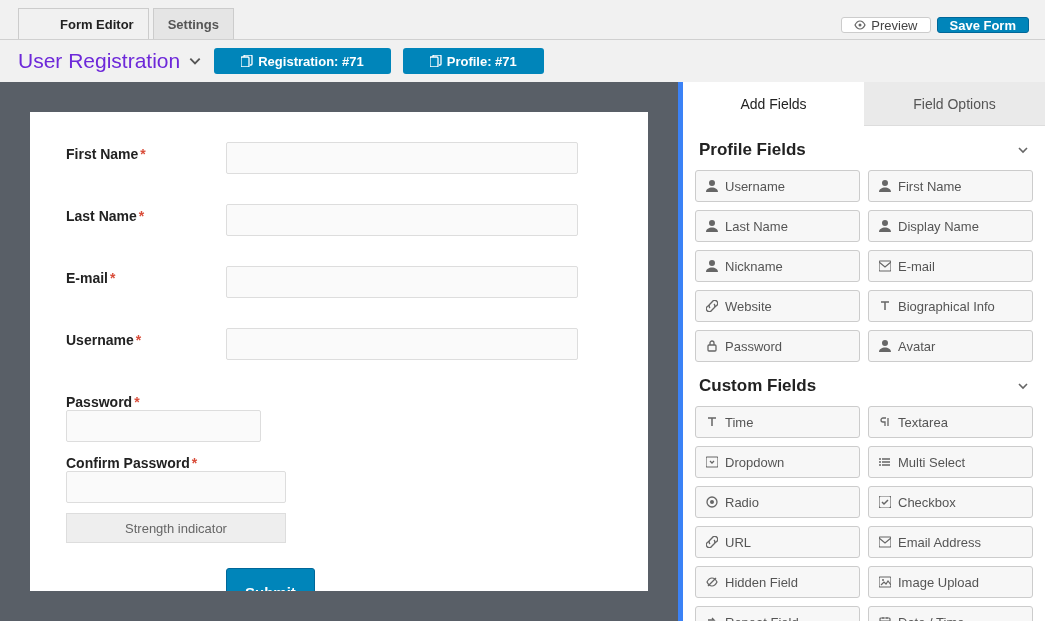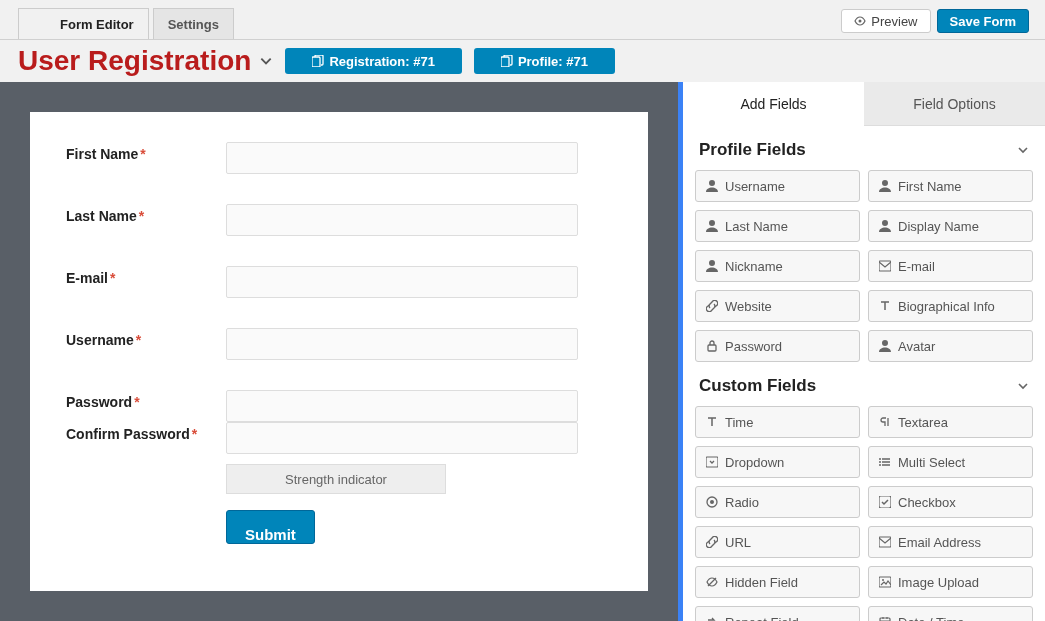--- a/index.html
+++ b/index.html
@@ -4,32 +4,32 @@
 <style>
   * { box-sizing: border-box; margin: 0; padding: 0; }
   body { font-family: -apple-system, BlinkMacSystemFont, "Segoe UI", Helvetica, Arial, sans-serif; font-size: 13px; color: #444; background: #f1f1f1; width: 1045px; height: 621px; overflow: hidden; }
 
   
   .top-bar { display: flex; align-items: flex-end; justify-content: space-between; height: 40px; padding: 0 16px 0 18px; border-bottom: 1px solid #d0d0d0; background: #f1f1f1; }
   .top-tabs { display: flex; align-items: flex-end; height: 100%; }
   .top-tab { height: 31px; line-height: 31px; padding: 0 14px; border: 1px solid #ccc; border-bottom: none; background: #e5e5e5; color: #555; font-size: 13px; font-weight: 600; cursor: pointer; margin-right: 4px; }
   .top-tab.active { background: #f1f1f1; color: #222; position: relative; z-index: 2; padding-left: 41px; }
   .top-actions { display: flex; gap: 6px; align-items: center; padding-bottom: 6px; }
-  .btn { display: inline-flex; align-items: center; gap: 5px; height: 24px; padding: 0 12px; border-radius: 3px; border: 1px solid #ccc; background: #fff; font-size: 13px; color: #444; cursor: pointer; }
+  .btn { display: inline-flex; align-items: center; gap: 5px; height: 16px; padding: 0 12px; border-radius: 3px; border: 1px solid #ccc; background: #fff; font-size: 13px; color: #444; cursor: pointer; }
   .btn.primary { background: #0085ba; border-color: #006799; color: #fff; font-weight: 600; }
   .sub-bar { display: flex; align-items: center; height: 42px; padding: 0 18px; gap: 12px; }
-  .form-title { font-size: 28px; font-weight: 700; color: #b91c1c; display: flex; align-items: center; gap: 8px; }
+  .form-title { font-size: 21px; font-weight: 400; color: #6d28d9; display: flex; align-items: center; gap: 8px; }
   .chev { display: inline-block; color:#555; }
   .badge { display: inline-flex; align-items: center; gap: 5px; height: 26px; padding: 0 27px; background: #0085ba; color: #fff; font-weight: 600; border-radius: 3px; font-size: 13px; }
 
   .content { display: flex; height: 539px; }
   .canvas { flex: 1; background: #595f67; padding: 30px; overflow: hidden; }
   .paper { background: #fff; padding: 30px 36px; height: 100%; overflow-y: auto; }
   .field-row { display: flex; align-items: flex-start; margin-bottom: 30px; }
-  .field-row.tight { margin-bottom: 0; }
+  .field-row.tight { margin-bottom: 9px; flex-direction: column; }
   .field-label { width: 160px; font-size: 14px; font-weight: 700; color: #222; padding-top: 4px; }
   .req { color: #d94d3a; margin-left: 2px; }
   .field-input { flex: 1; max-width: 352px; }
   .text-input { width: 100%; height: 32px; border: 1px solid #ddd; background: #fafafa; border-radius: 2px; padding: 0 8px; }
   .strength { width: 220px; height: 30px; line-height: 30px; text-align: center; background: #eee; color: #666; font-size: 13px; border: 1px solid #ddd; }
   .submit-btn { display: inline-block; background: #0085ba; color: #fff; border: 1px solid #006799; border-radius: 3px; height: 34px; line-height: 32px; padding: 8px 18px; font-size: 15px; font-weight: 600; margin-left: 160px; cursor: pointer; }
 
   .side { width: 367px; height: 100%; border-left: 5px solid #3b82f6; background: #f6f6f6; display: flex; flex-direction: column; }
   .side-tabs { display: flex; height: 44px; }
   .side-tab { flex: 1; display: flex; align-items: center; justify-content: center; font-size: 14px; color: #555; background: #eaeaea; border-bottom: 1px solid #ddd; cursor: pointer; }

